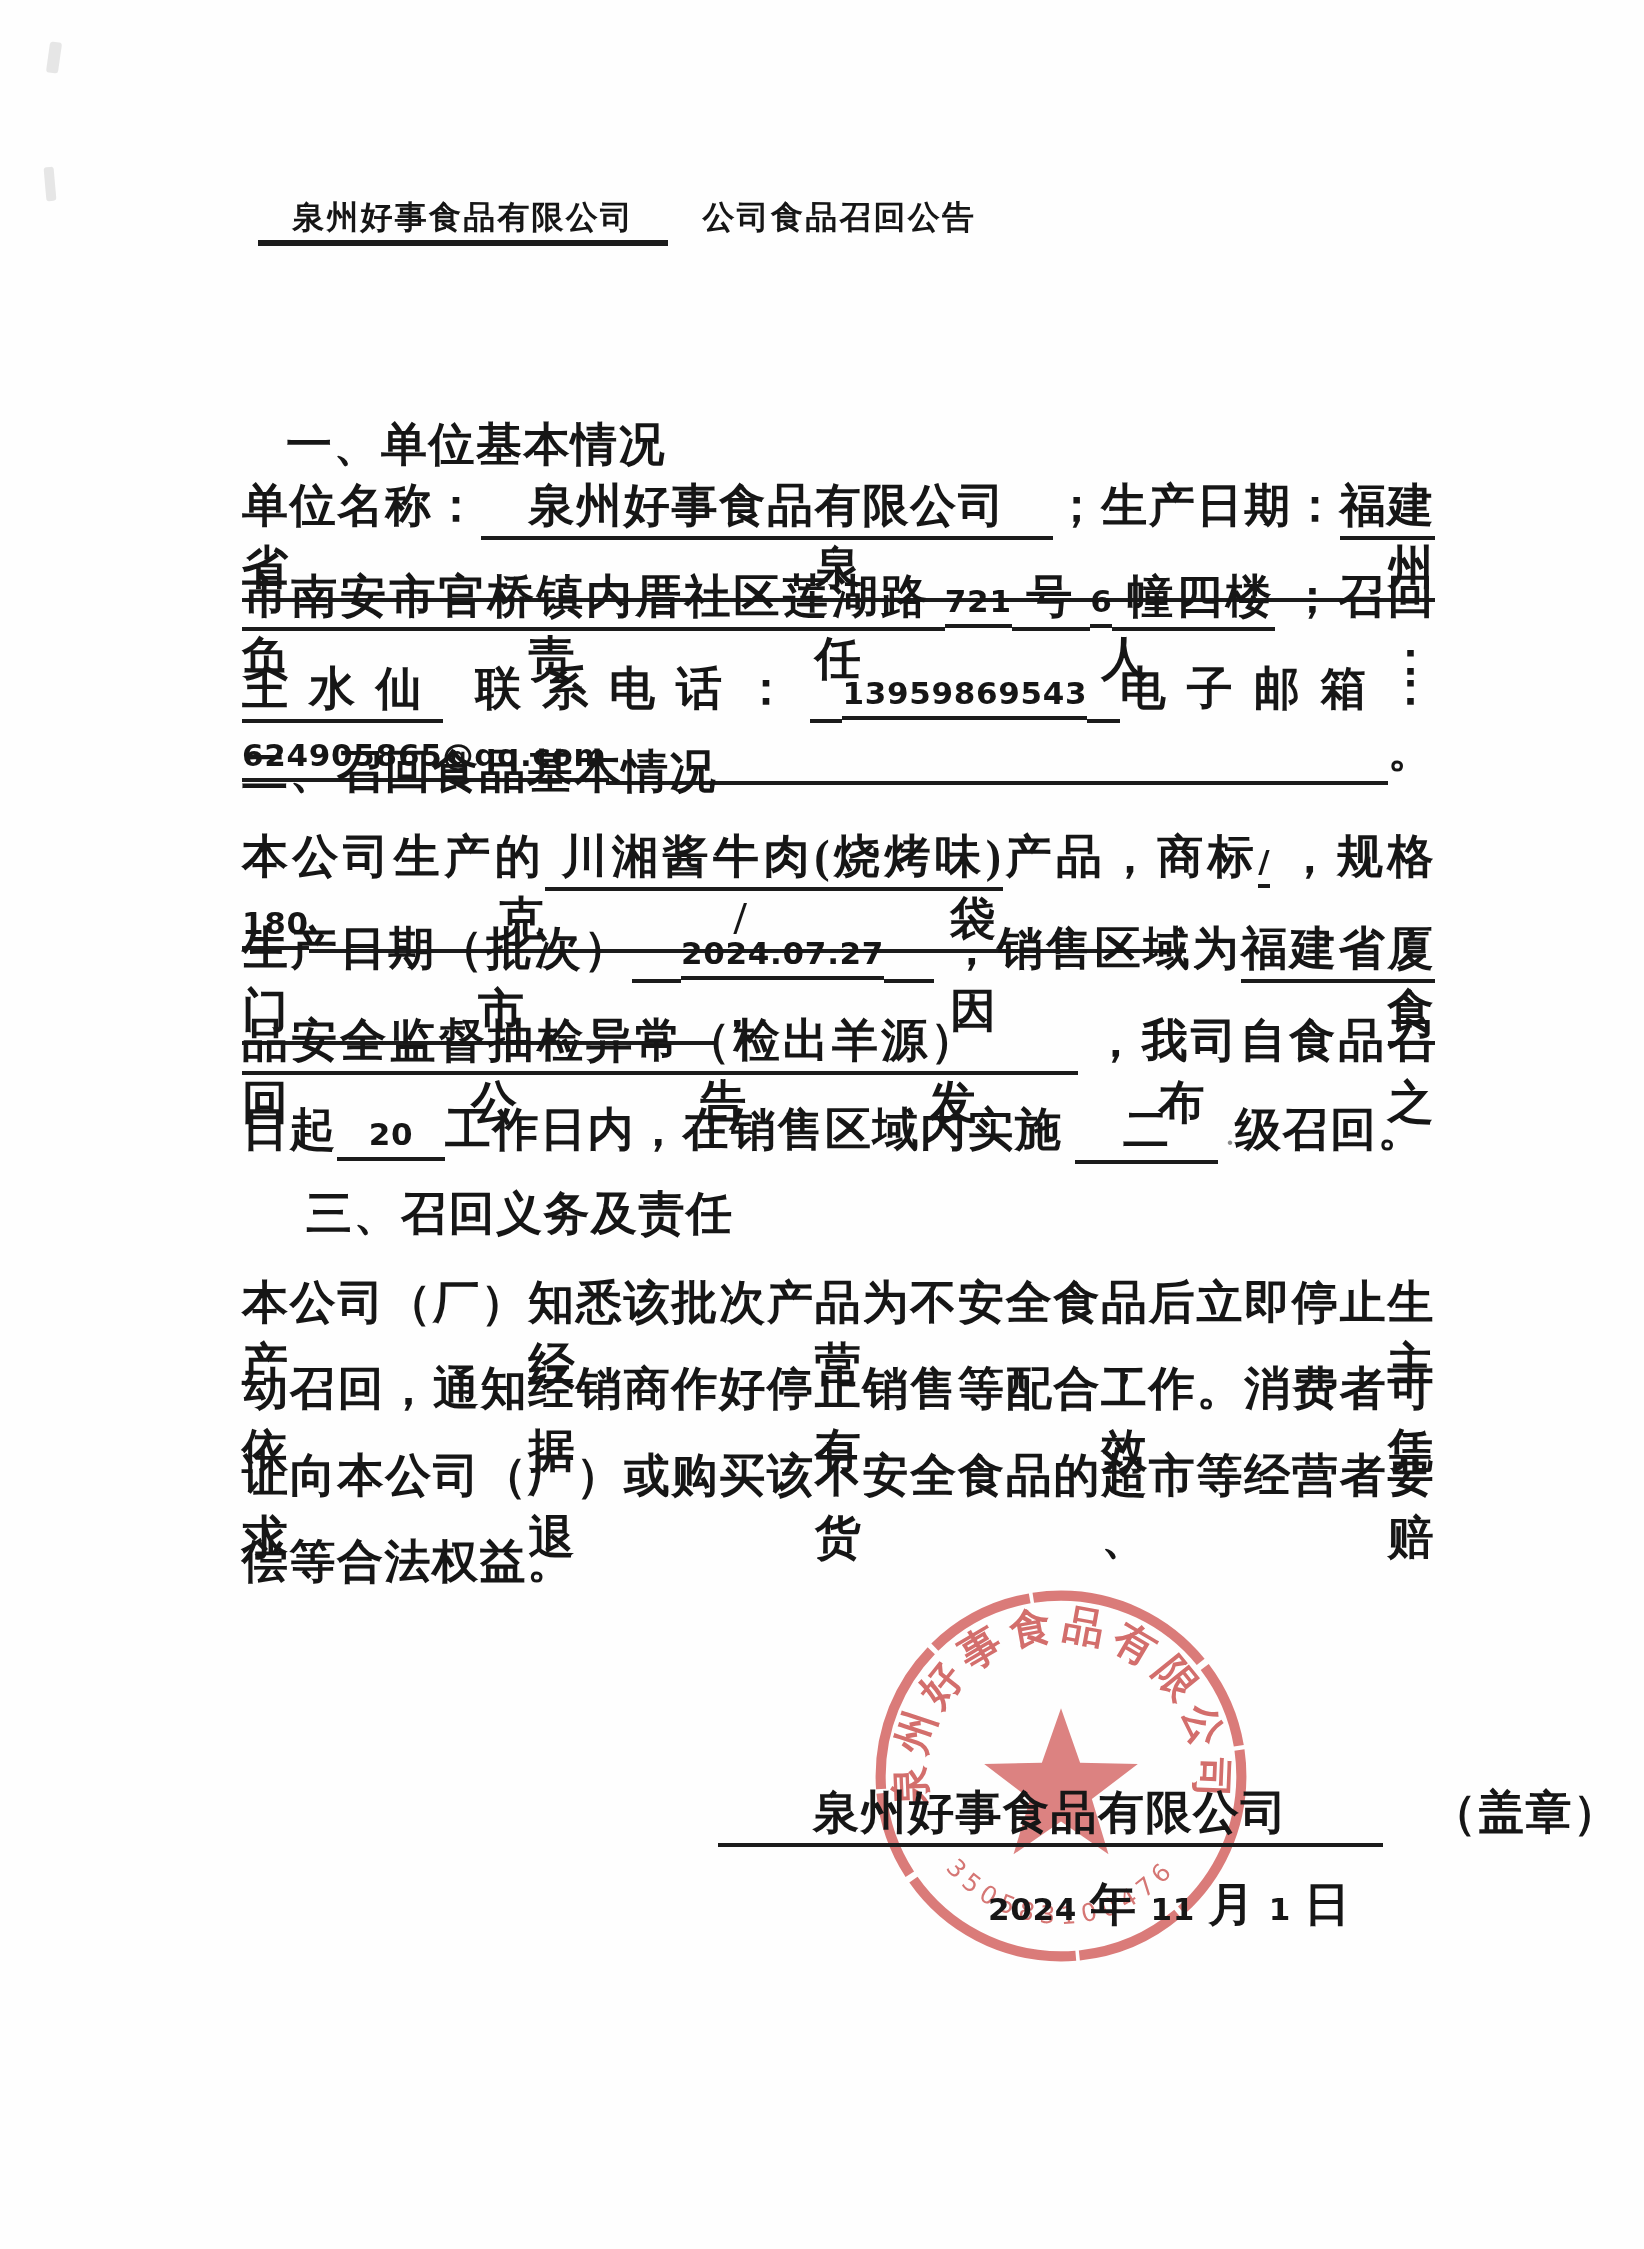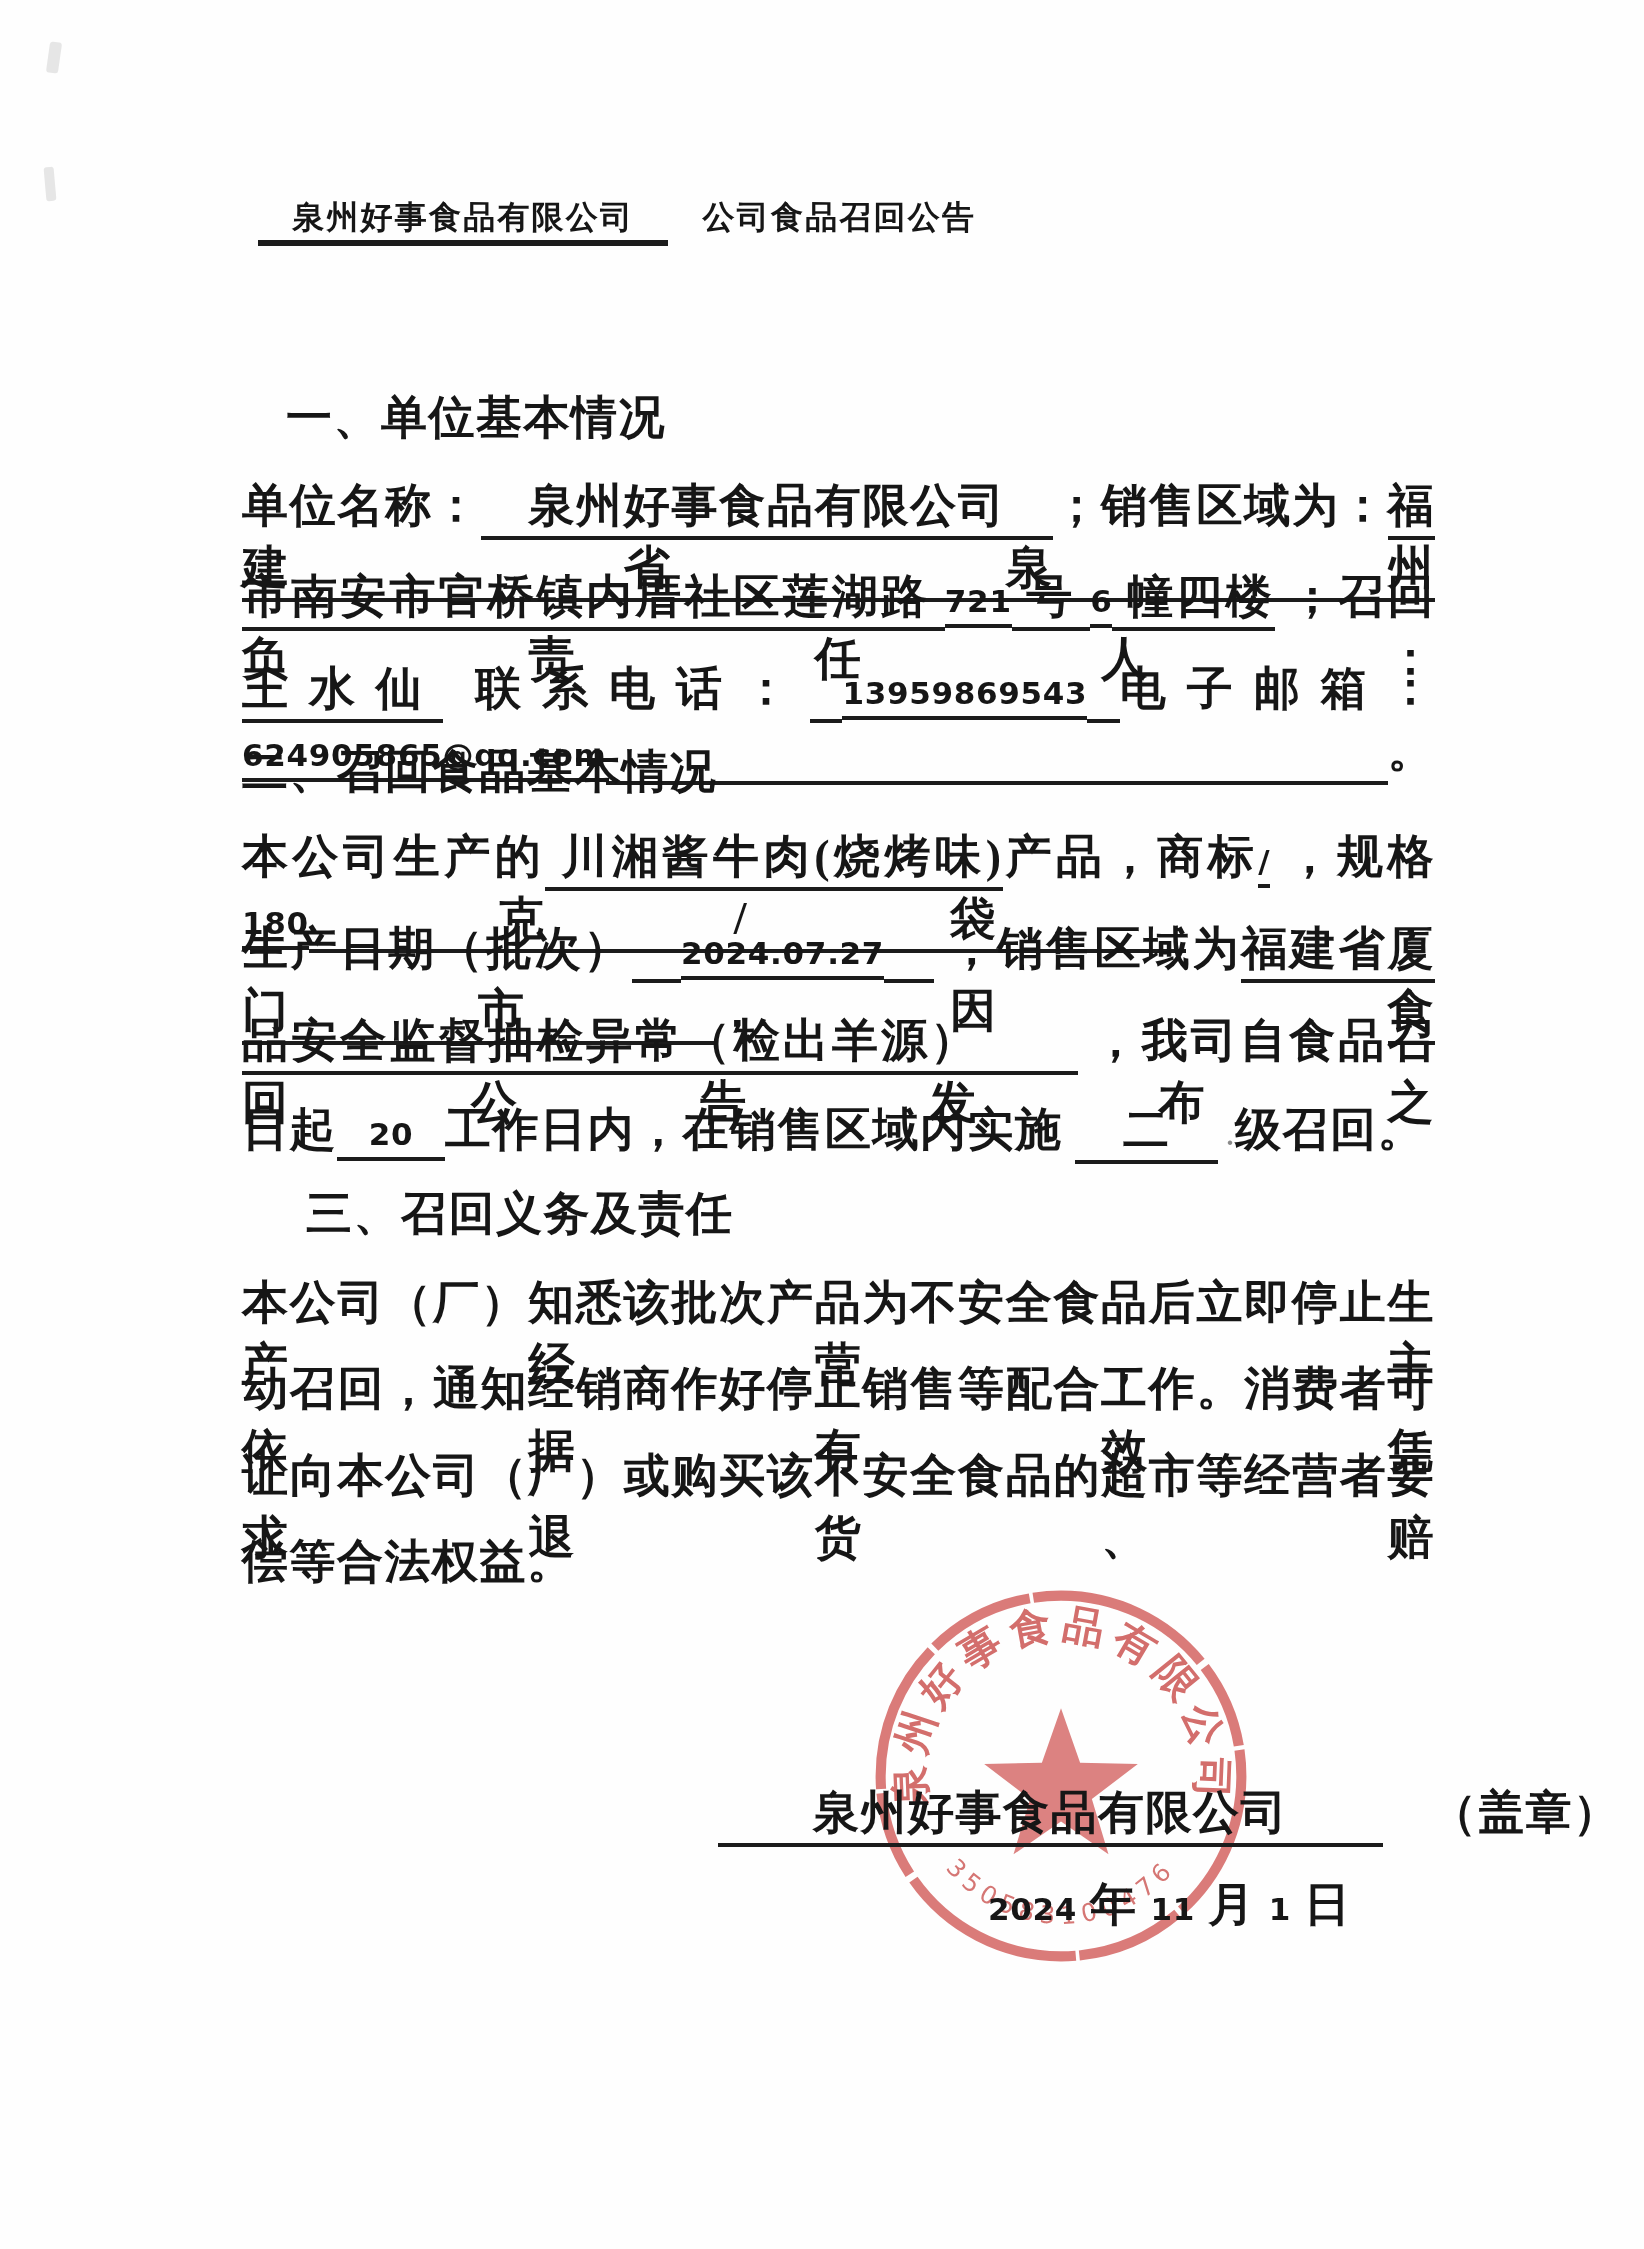--- a/index.html
+++ b/index.html
@@ -70,22 +70,22 @@
     <text font-size="57" fill="#c64340" opacity="0.9" letter-spacing="11" font-family="Liberation Serif, DejaVu Serif, serif" font-weight="bold">
       <textPath href="#seal-arc-top" startOffset="50%" text-anchor="middle">泉州好事食品有限公司</textPath>
     </text>
     <text font-size="34" fill="#c64340" opacity="0.85" letter-spacing="9" font-family="DejaVu Sans, Liberation Sans, sans-serif">
       <textPath href="#seal-arc-bottom" startOffset="50%" text-anchor="middle">350583100476</textPath>
     </text>
   </svg>
 
   <div class="textlayer">
       <div class="line title" style="left: 258px; top: 196px;"><span class="u">　泉州好事食品有限公司　</span><span>　</span><span>公司食品召回公告</span></div>
-      <div class="line hd" style="left: 286px; top: 387px;"><span>一、单位基本情况</span></div>
-      <div class="line fill" style="left: 242px; top: 475px;"><span>单位名称：</span><span class="u">　泉州好事食品有限公司　</span><span>；销售区域为：</span><span class="u">福建省泉州</span></div>
+      <div class="line hd" style="left: 286px; top: 414px;"><span>一、单位基本情况</span></div>
+      <div class="line fill" style="left: 242px; top: 475px;"><span>单位名称：</span><span class="u">　泉州好事食品有限公司　</span><span>；生产日期：</span><span class="u">福建省泉州</span></div>
       <div class="line fill" style="left: 242px; top: 566px;"><span class="u">市南安市官桥镇内厝社区莲湖路 </span><span class="u num">721</span><span class="u"> 号 </span><span class="u num">6</span><span class="u"> 幢四楼</span><span> ；召回负责任人：</span></div>
       <div class="line fill" style="left: 242px; top: 658px;"><span class="u">王水仙</span><span> 联系电话：</span><span class="u"> </span><span class="u num">13959869543</span><span class="u"> </span><span>电子邮箱：</span><span class="u num">624905865@qq.com</span><span class="u">　　</span><span>。</span></div>
       <div class="line hd" style="left: 242px; top: 741px;"><span>二、召回食品基本情况</span></div>
       <div class="line fill" style="left: 242px; top: 826px;"><span>本公司生产的</span><span class="u"> 川湘酱牛肉(烧烤味)</span><span>产品，商标</span><span class="u num">/</span><span> ，规格 </span><span class="u num">180</span><span class="u">克/ 袋</span><span> ，</span></div>
       <div class="line fill" style="left: 242px; top: 918px;"><span>生产日期（批次）</span><span class="u">　</span><span class="u num">2024.07.27</span><span class="u">　</span><span> ，销售区域为</span><span class="u">福建省厦门市</span><span>，因 </span><span class="u">食</span></div>
       <div class="line fill" style="left: 242px; top: 1010px;"><span class="u">品安全监督抽检异常（检出羊源）　　</span><span> ，我司自食品召回公告发布之</span></div>
       <div class="line" style="left: 242px; top: 1099px;"><span>日起</span><span class="u num">　20　</span><span>工作日内，在销售区域内实施 </span><span class="u">　二　</span><span class="faint"> .</span><span>级召回。</span></div>
       <div class="line hd" style="left: 286px; top: 1183px; margin-left: 20px;"><span>三、召回义务及责任</span></div>
       <div class="line fill" style="left: 242px; top: 1272px;"><span>本公司（厂）知悉该批次产品为不安全食品后立即停止生产经营，主</span></div>
       <div class="line fill" style="left: 242px; top: 1445px;"><span>证向本公司（厂）或购买该不安全食品的超市等经营者要求退货、赔</span></div>

